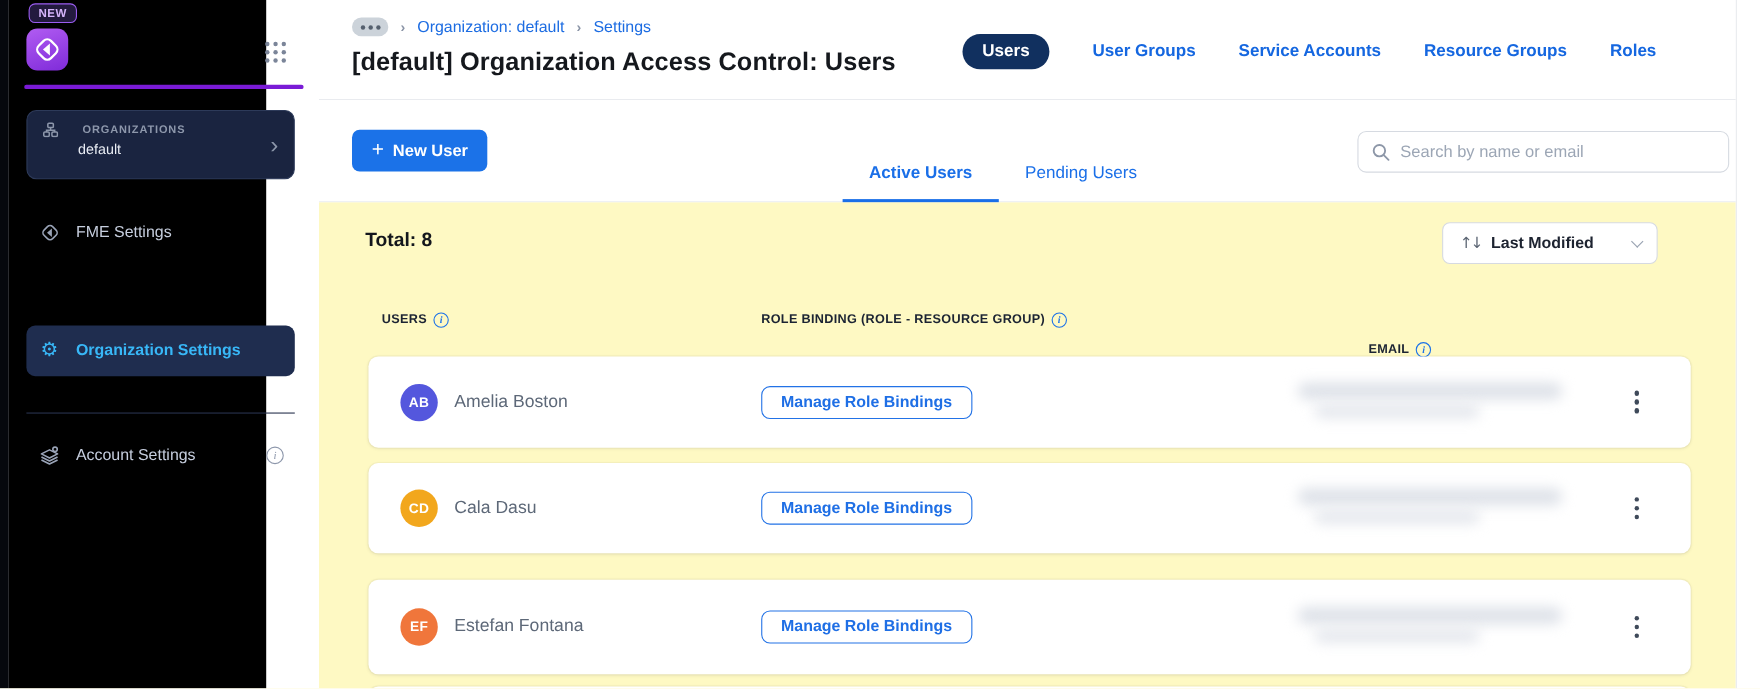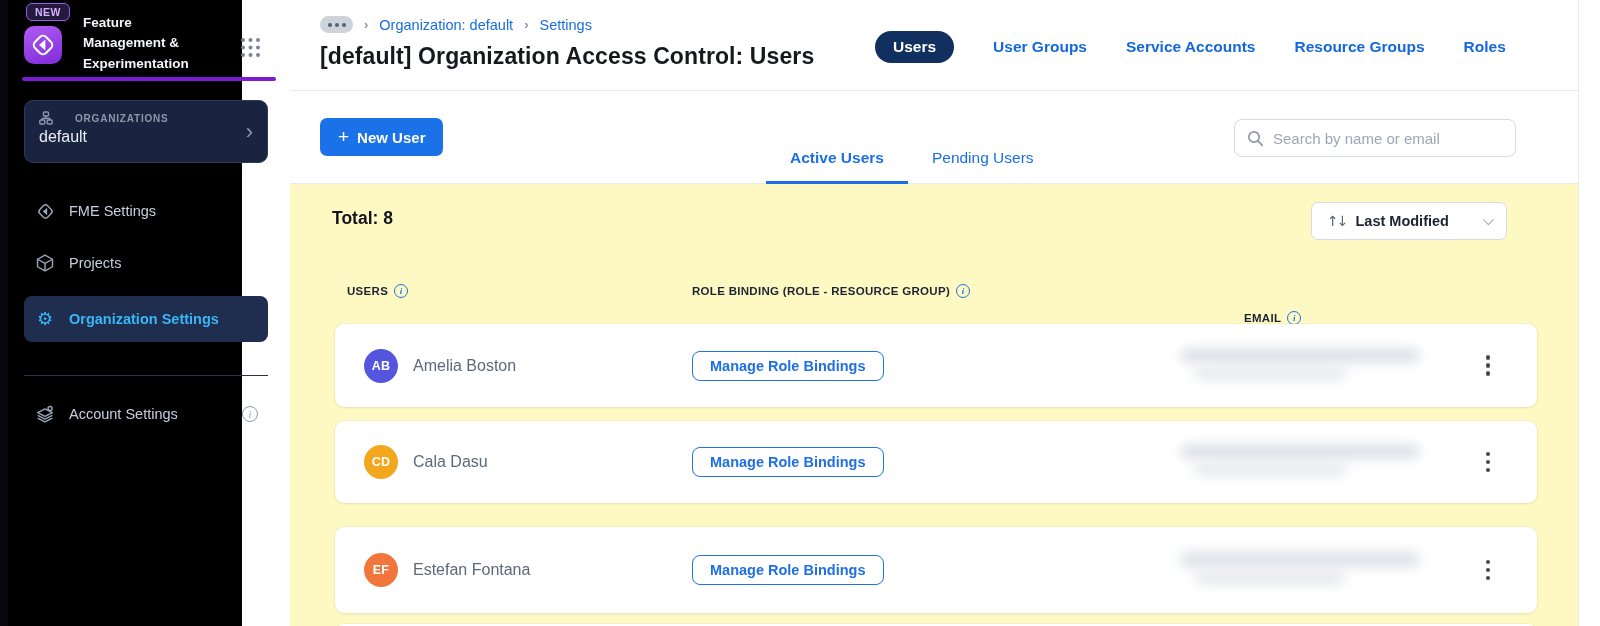--- a/index.html
+++ b/index.html
@@ -17,21 +17,21 @@
   .logo-box { position:absolute; left:16px; top:26px; width:38px; height:38px; border-radius:10px;
     background:linear-gradient(160deg,#b express15cf2, #7f2bd9); background:linear-gradient(160deg,#b15cf2,#7f2bd9);
     display:flex; align-items:center; justify-content:center; }
   .product-title { position:absolute; left:75px; top:13px; width:122px; color:#f2f5fa; font-size:13.5px; font-weight:bold; line-height:1.5; }
   .grid-icon { position:absolute; left:231px; top:36px; }
   .accent-line { position:absolute; left:14px; top:77px; width:254px; height:4px; background:#7a1bd6; border-radius:2px; }
 
   .org-box { position:absolute; left:16px; top:100px; width:244px; height:63px; background:#1a2440; border:1px solid #2d3a59;
     border-radius:9px; padding:10px 14px; cursor:pointer; }
   .org-label-row { display:flex; align-items:center; gap:22px; color:#8d97ab; font-size:10px; font-weight:bold; letter-spacing:.8px; }
-  .org-value { margin-top:3px; color:#e9edf4; font-size:16px; }
+  .org-value { margin-top:3px; color:#e9edf4; font-size:13px;margin-left:32px; }
   .org-chevron { position:absolute; right:14px; top:50%; transform:translateY(-50%); color:#8d97ab; font-size:22px; line-height:1; }
 
   .nav-item { position:absolute; left:16px; width:244px; height:30px; display:flex; align-items:center; gap:13px;
     padding:0 10px; color:#c6cede; font-size:14.5px; cursor:pointer; border-radius:8px; }
   .nav-item.active { height:46px; background:#1f2d4f; color:#38b7f7; font-weight:bold; }
   .nav-icon { width:22px; display:flex; align-items:center; justify-content:center; flex:none; }
   .gear-glyph { font-family:"DejaVu Sans", sans-serif; font-size:18px; color:#38b7f7; line-height:1; }
   .side-divider { position:absolute; left:16px; top:375px; width:244px; height:1px; background:#28334f; }
   .info-circle-gray { margin-left:auto; width:16px; height:16px; border:1.2px solid #8d97ab; border-radius:50%;
     color:#8d97ab; font-size:10px; display:flex; align-items:center; justify-content:center; font-style:italic; font-family:"Liberation Serif",serif; }
@@ -54,21 +54,21 @@
   .nav-tab.pill { background:#11305f; color:#fff; padding:7px 18px; border-radius:999px; }
 
   
   .toolbar { position:absolute; left:0; top:91px; width:1288px; height:93px; background:#fff; border-bottom:1px solid #e9ebef; }
   .btn-primary { position:absolute; left:30px; top:27px; height:38px; padding:0 18px; background:#1b72e8; color:#fff;
     border:none; border-radius:7px; font-size:15px; font-weight:bold; font-family:inherit; display:flex; align-items:center; gap:8px; cursor:pointer; }
   .btn-primary .plus { font-size:19px; font-weight:normal; line-height:1; margin-top:-2px; }
   .sub-tabs { position:absolute; left:476px; bottom:-1px; display:flex; }
   .sub-tab { padding:0 24px 14px; font-size:15.5px; color:#1a6fe8; cursor:pointer; border-bottom:3px solid transparent; }
   .sub-tab.active { border-bottom-color:#1a6fe8; font-weight:bold; }
-  .search-box { position:absolute; left:944px; top:28px; width:282px; height:38px; border:1px solid #d6dae1; border-radius:8px;
+  .search-box { position:absolute; left:944px; top:28px; width:338px; height:38px; border:1px solid #d6dae1; border-radius:8px;
     background:#fff; display:flex; align-items:center; padding:0 12px; gap:9px; }
   .search-box input { border:none; outline:none; flex:1; font-size:15px; font-family:inherit; color:#333; background:transparent; }
   .search-box input::placeholder { color:#9ca6b5; }
 
   
   .body-area { position:absolute; left:0; top:184px; width:1288px; height:442px; background:#fef9c3; overflow:hidden; }
   .total-label { position:absolute; left:42px; top:24px; font-size:17.5px; font-weight:bold; color:#13161c; }
   .sort-control { position:absolute; left:1021px; top:18px; width:196px; height:38px; background:#fff; border:1px solid #d6dae1;
     border-radius:7px; display:flex; align-items:center; padding:0 15px; gap:9px; cursor:pointer; }
   .sort-arrows { color:#5a6472; font-size:14px; letter-spacing:-2px; font-family:"DejaVu Sans",sans-serif; }
@@ -107,21 +107,20 @@
   <div class="sidebar">
     <span class="new-badge">NEW</span>
 
     <div class="logo-box">
       <svg width="30" height="30" viewBox="0 0 38 38">
         <rect x="9" y="9" width="20" height="20" rx="6" fill="none" stroke="#ffffff" stroke-width="2.6" transform="rotate(45 19 19)"></rect>
         <path d="M22 12 L14 19 L22 26 Z" fill="#ffffff"></path>
       </svg>
     </div>
 
-    <div class="product-title">Feature Management &amp; Experimentation</div>
 
     <div class="grid-icon">
       <svg width="23" height="23" viewBox="0 0 23 23">
         <g fill="#7b8599">
           <circle cx="4" cy="4" r="2"></circle>
             <circle cx="11.5" cy="4" r="2"></circle>
             <circle cx="19" cy="4" r="2"></circle>
           <circle cx="4" cy="11.5" r="2"></circle>
             <circle cx="11.5" cy="11.5" r="2"></circle>
             <circle cx="19" cy="11.5" r="2"></circle>
@@ -153,29 +152,20 @@
     <div class="nav-item" style="top:196px;text-align:center;">
       <span class="nav-icon">
         <svg width="21" height="21" viewBox="0 0 38 38">
           <rect x="9" y="9" width="20" height="20" rx="6" fill="none" stroke="#9aa4b8" stroke-width="2.6" transform="rotate(45 19 19)"></rect>
           <path d="M22 12 L14 19 L22 26 Z" fill="#9aa4b8"></path>
         </svg>
       </span>
       <span>FME Settings</span>
     </div>
 
-    <div class="nav-item" style="top:248px;">
-      <span class="nav-icon">
-        <svg width="20" height="20" viewBox="0 0 24 24" fill="none" stroke="#9aa4b8" stroke-width="1.7" stroke-linejoin="round">
-          <path d="M12 2.5 L21 7.5 V16.5 L12 21.5 L3 16.5 V7.5 Z"></path>
-          <path d="M3 7.5 L12 12.5 L21 7.5 M12 12.5 V21.5"></path>
-        </svg>
-      </span>
-      <span>Projects</span>
-    </div>
 
     <div class="nav-item active" style="top:296px;">
       <span class="nav-icon">
           <span class="gear-glyph">⚙</span>
         </span>
       <span>Organization Settings</span>
     </div>
 
     <div class="side-divider"></div>
 

